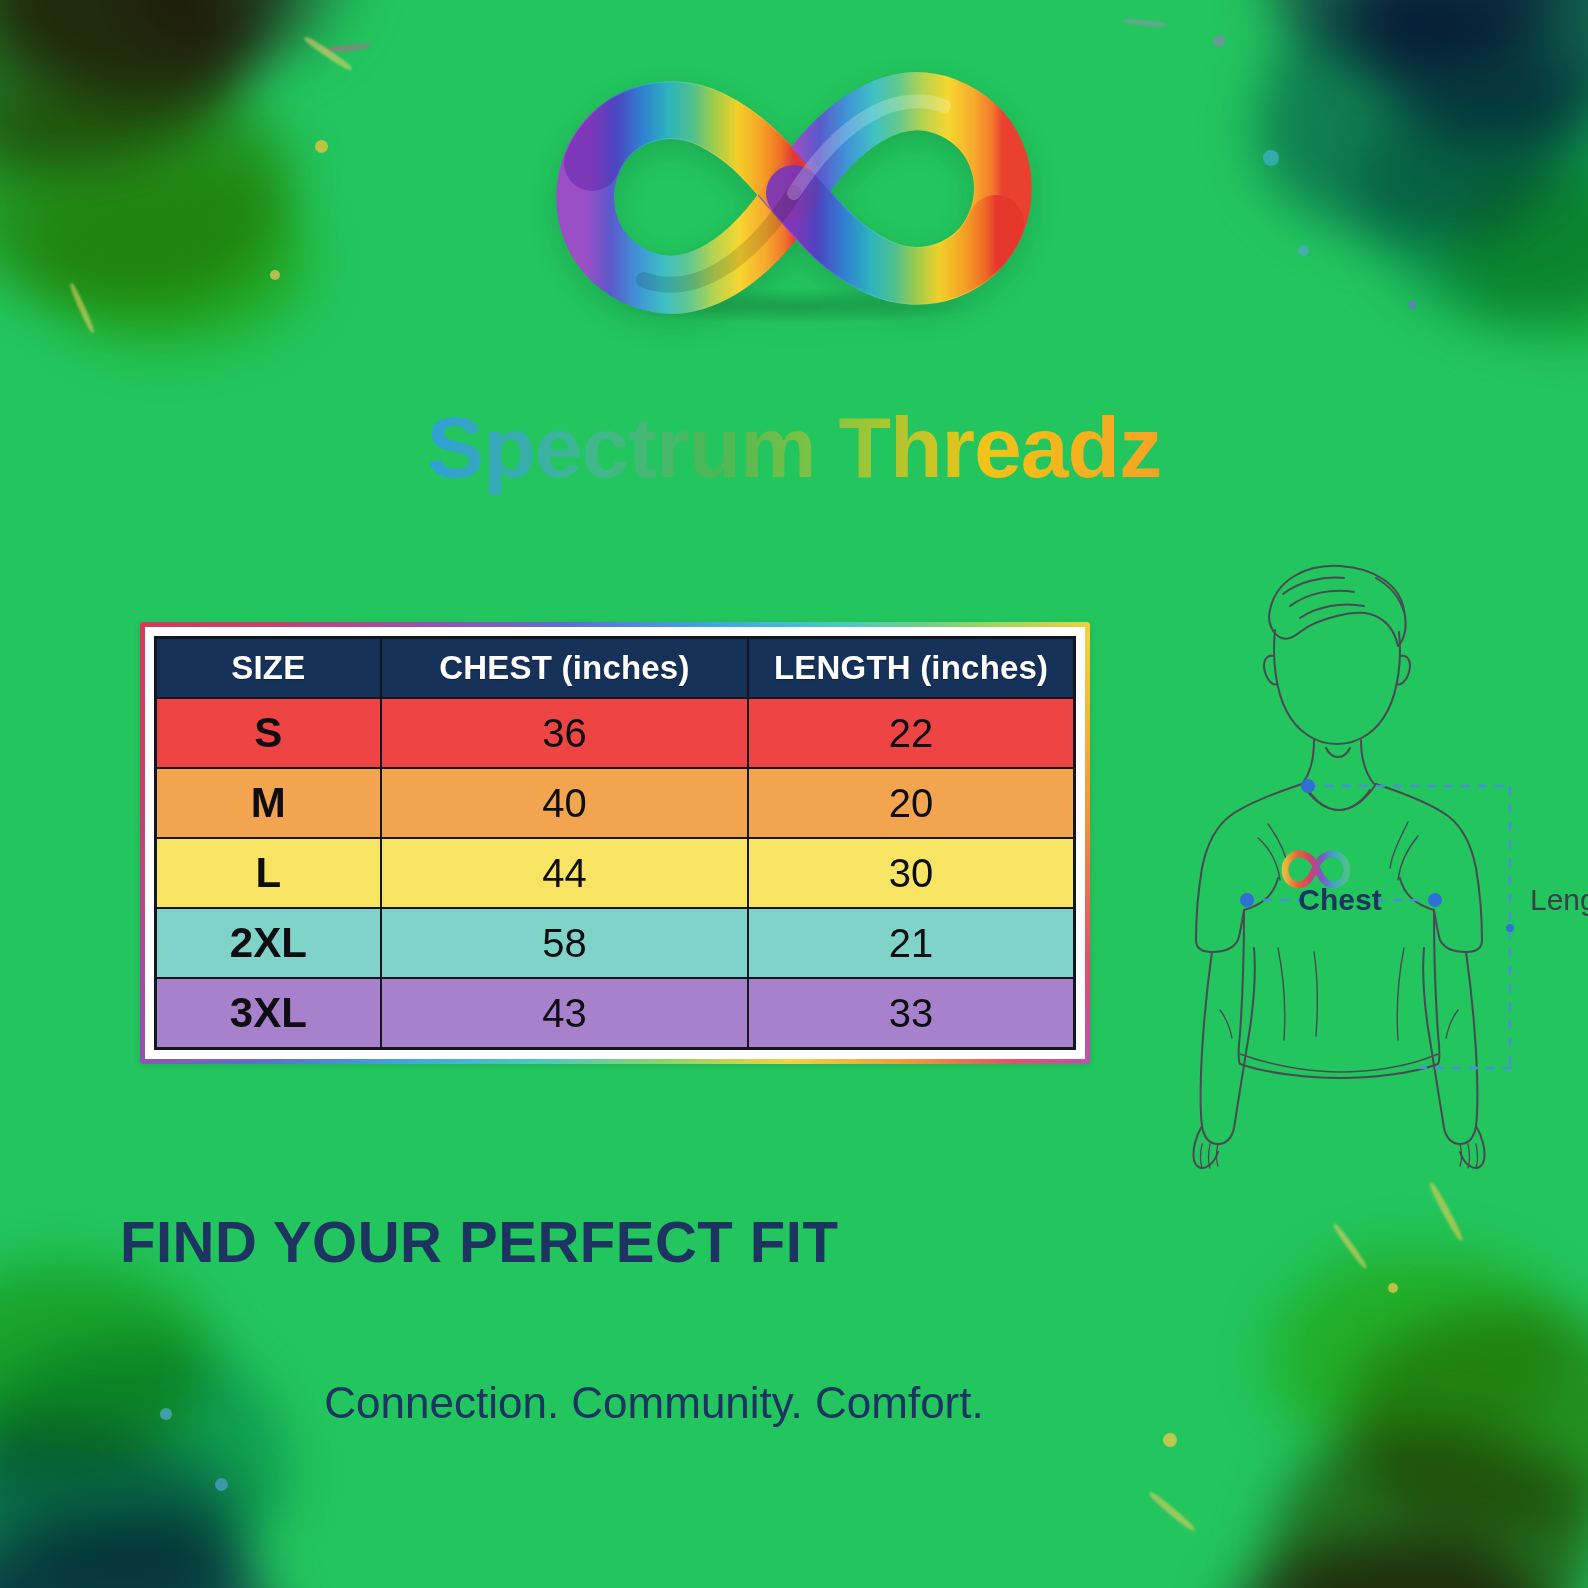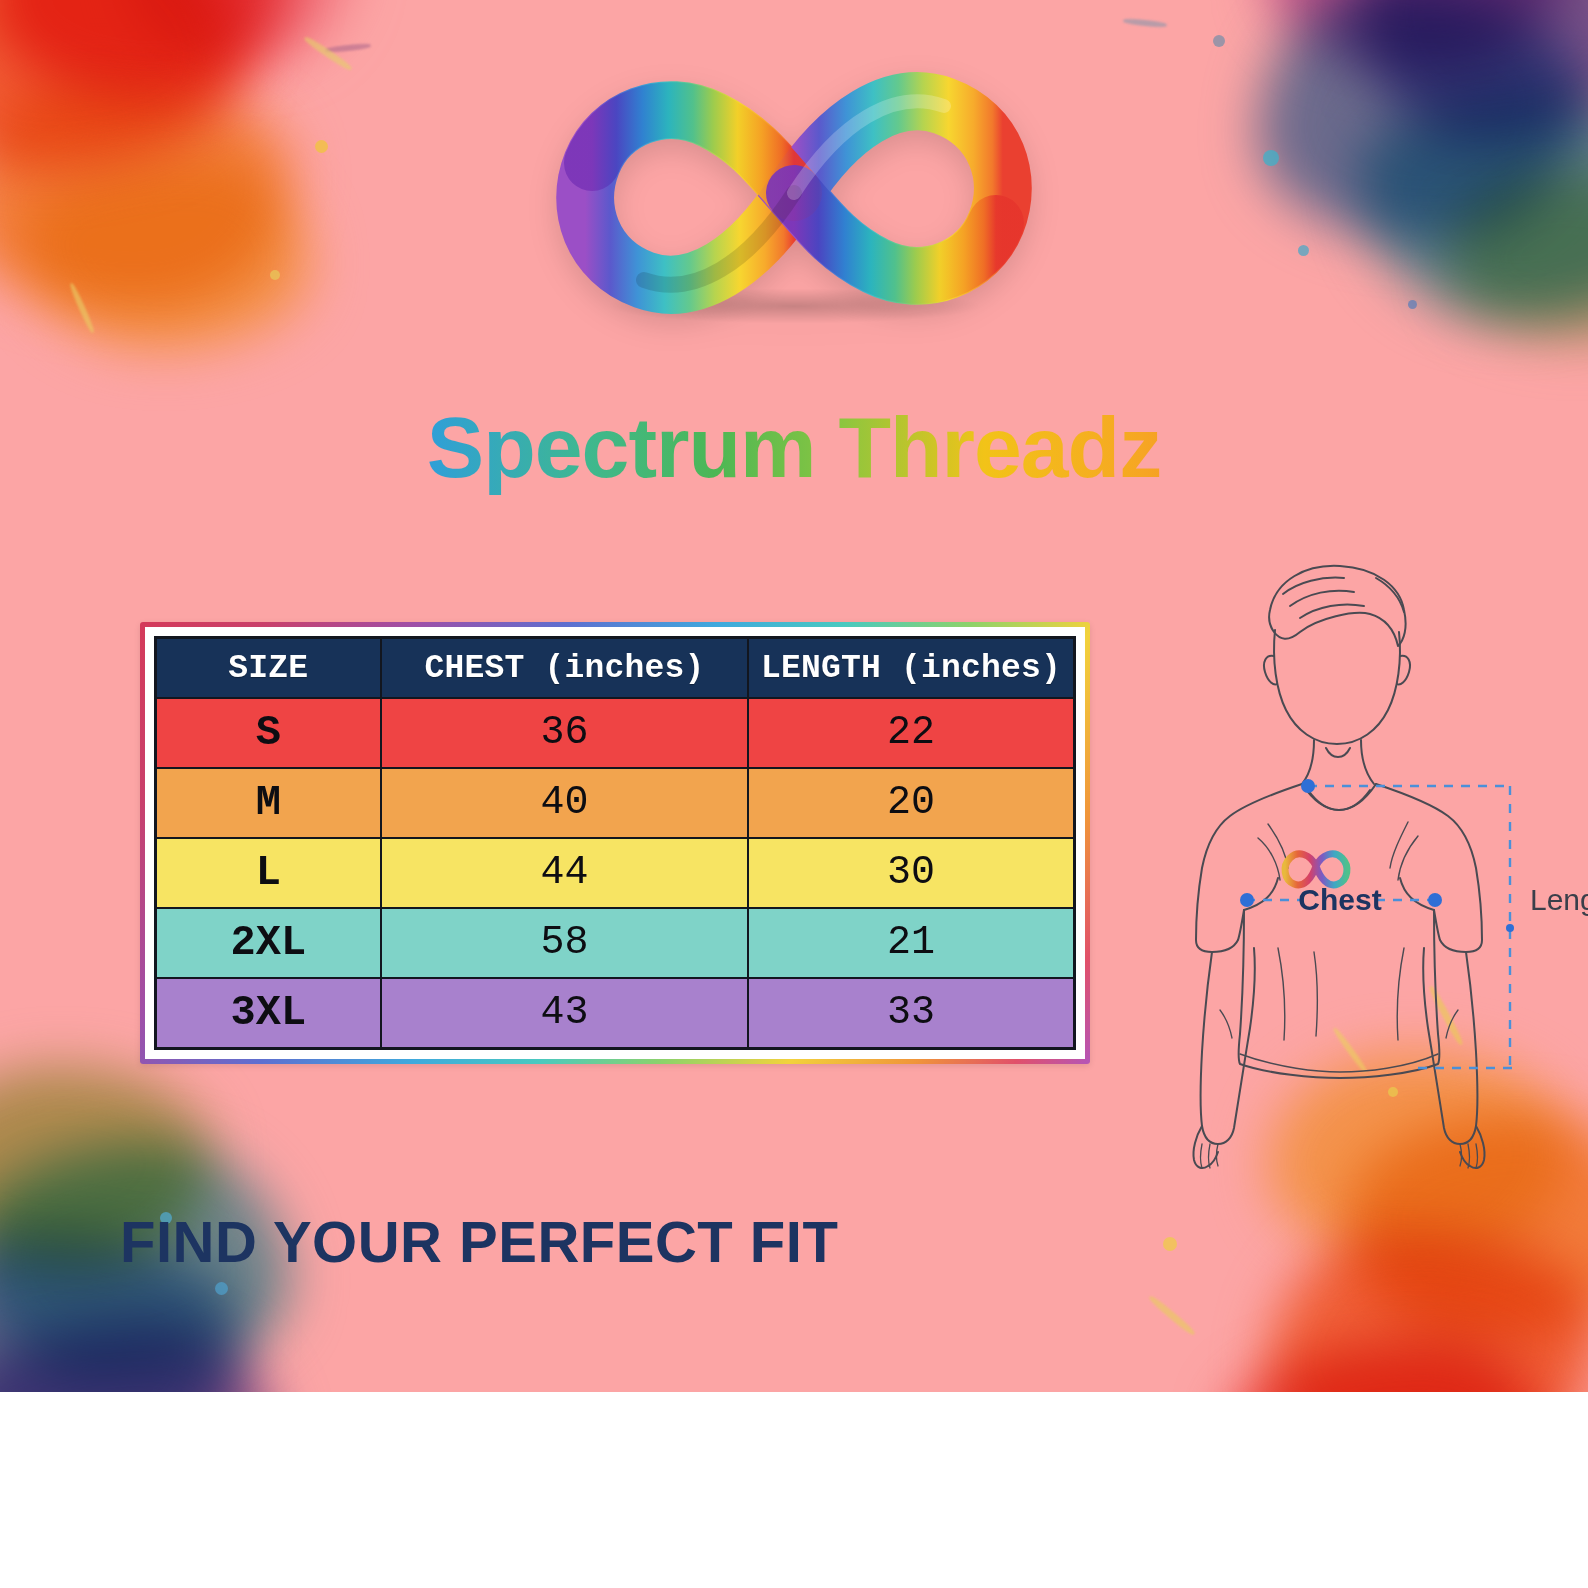--- a/index.html
+++ b/index.html
@@ -3,22 +3,22 @@
 <meta charset="utf-8">
 <style>
   html, body {
     margin: 0;
     padding: 0;
     background: #ffffff;
   }
   #poster {
     position: relative;
     width: 1588px;
-    height: 1392px;
-    background: #fca5a5;
+    height: 1588px;
+    background: #22c55e;
     overflow: hidden;
     font-family: "Liberation Sans", sans-serif;
   }
 
   
   .splash {
     position: absolute;
     pointer-events: none;
   }
   .splash .blob {
@@ -121,21 +121,21 @@
   table#size-table {
     width: 100%;
     border-collapse: collapse;
     border: 3px solid #12161f;
     table-layout: fixed;
   }
   table#size-table th,
   table#size-table td {
     border: 2px solid #12161f;
     text-align: center;
-    font-family: Liberation Mono, monospace;
+    font-family: Liberation Sans, sans-serif;
   }
   table#size-table th {
     background: #173258;
     color: #ffffff;
     font-size: 33px;
     font-weight: bold;
     height: 56px;
     letter-spacing: .2px;
     text-shadow: 0 1px 1px rgba(0,0,0,.35);
   }
@@ -466,14 +466,15 @@
         <circle cx="317" cy="352" r="7" fill="#2f6fd6"></circle>
         <circle cx="392" cy="380" r="4" fill="#2f6fd6"></circle>
       </g>
 
       <text id="chest-label" x="222" y="362" text-anchor="middle" font-family="Liberation Sans, sans-serif" font-size="30" font-weight="bold" fill="#1d3461">Chest</text>
       <text id="length-label" x="412" y="362" font-family="Liberation Sans, sans-serif" font-size="30" fill="#3a3f4a">Length</text>
     </svg>
   </div>
 
   <div id="headline">FIND YOUR PERFECT FIT</div>
+  <div id="tagline">Connection. Community. Comfort.</div>
 
 </div>
 
 </body></html>

